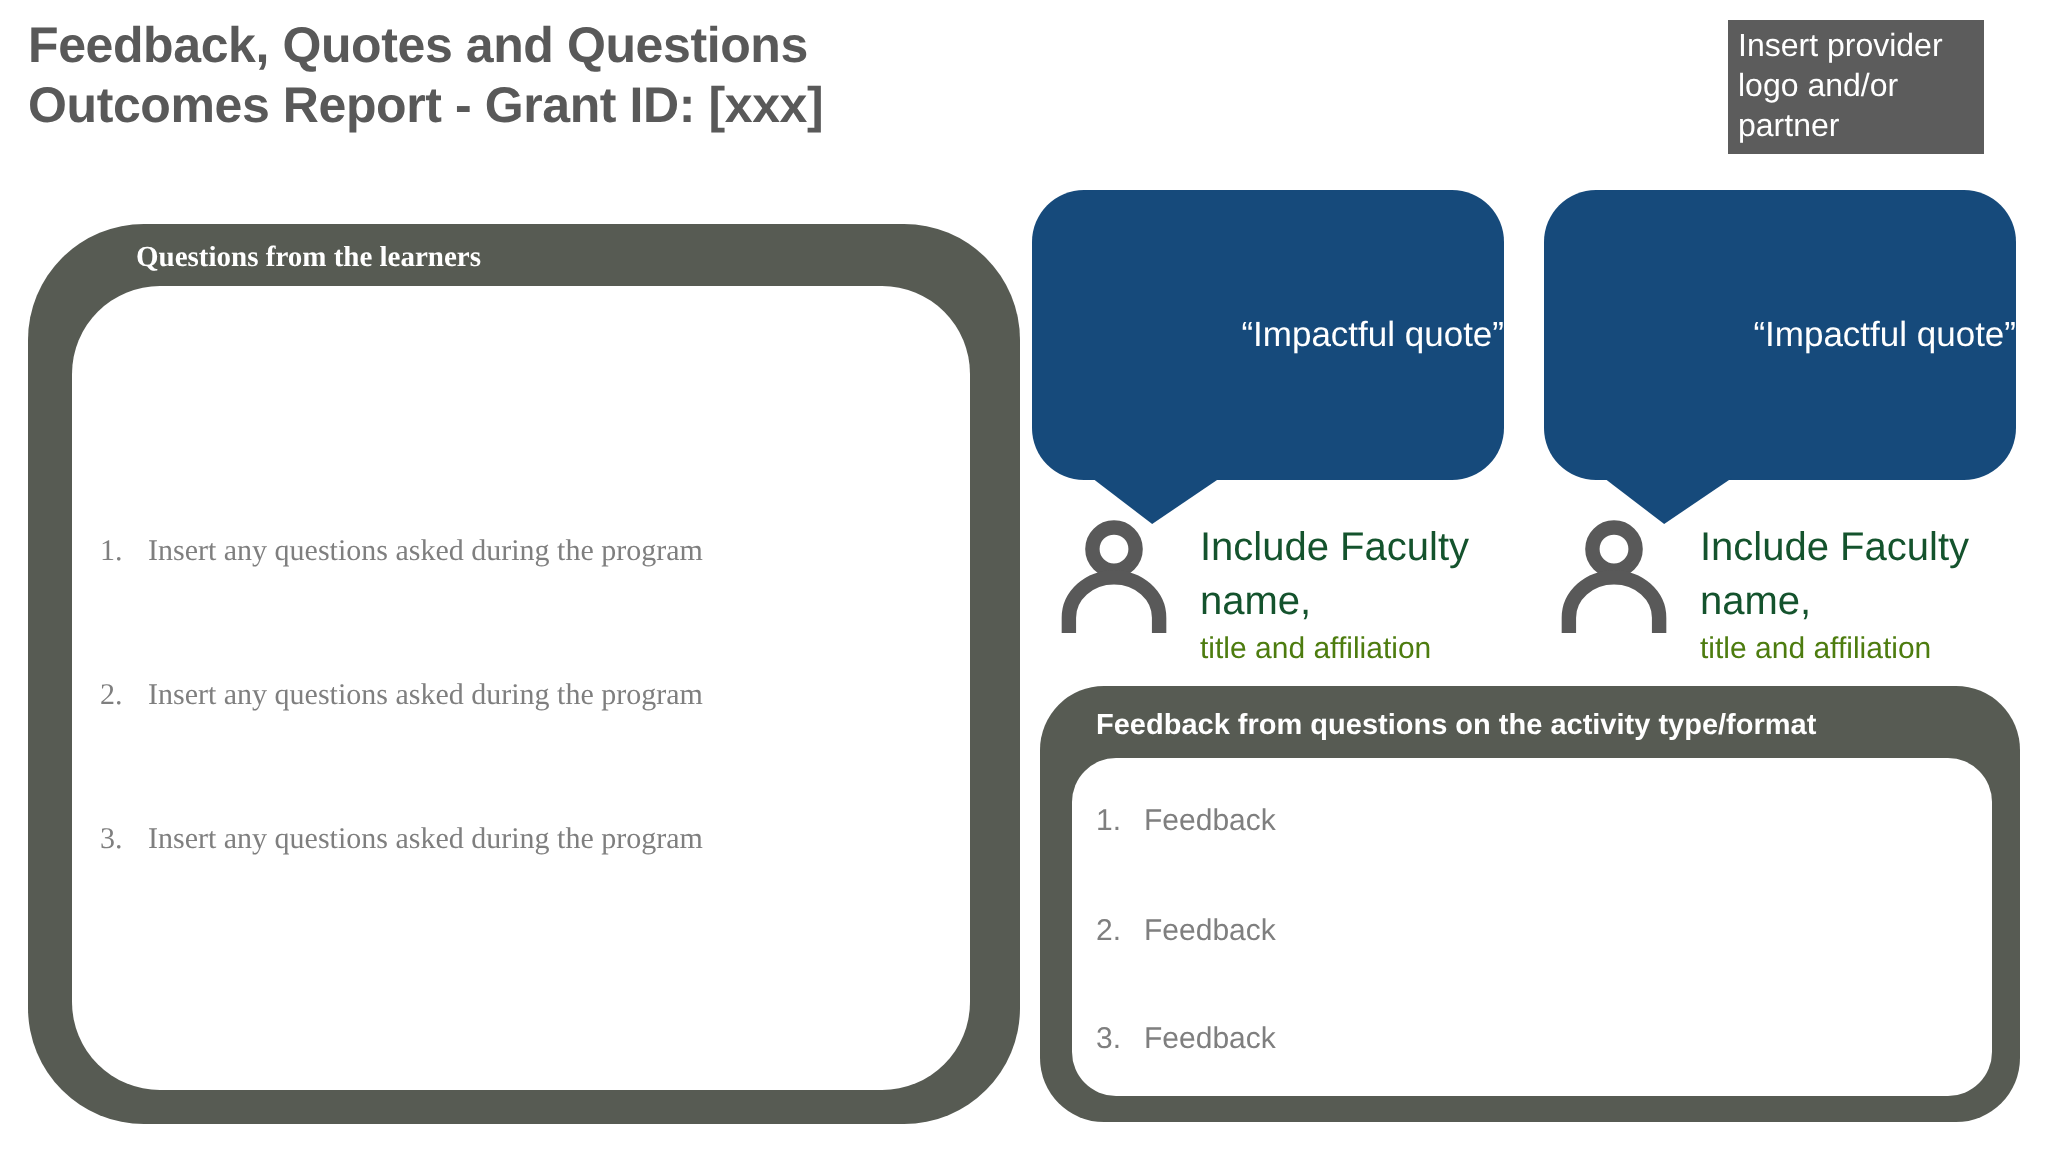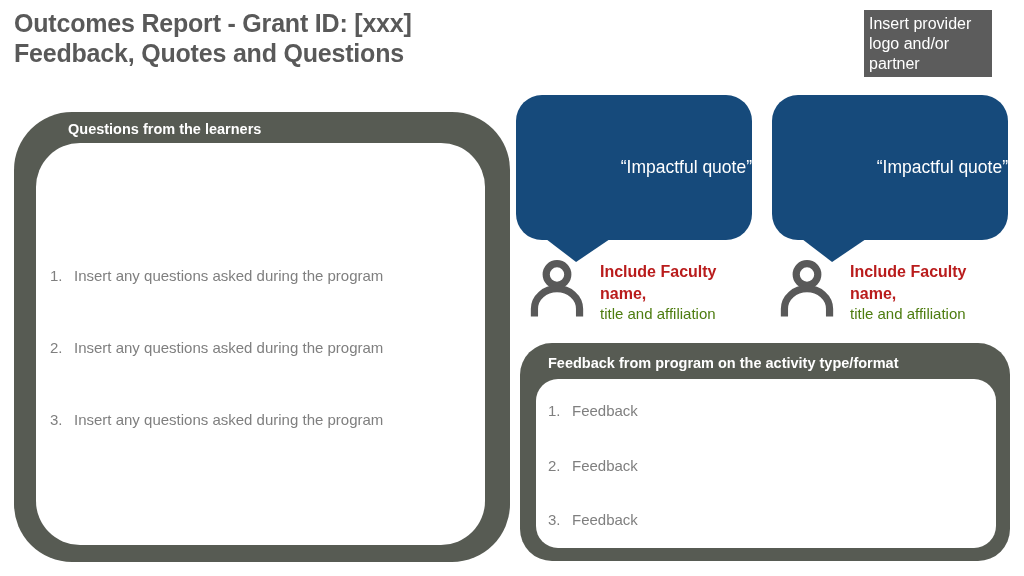--- a/index.html
+++ b/index.html
@@ -26,21 +26,21 @@
     left:864px; top:10px; width:128px; height:67px;
     background:#5c5c5c; color:#ffffff;
     font-size:16px; line-height:1.25; text-align:left;
     display:flex; align-items:center; justify-content:center;
     padding:2px 5px;
   }
 
   
   .q-panel {
     left:14px; top:112px; width:496px; height:450px;
-    background:#575b53; border-radius:58px;
+    background:#575b53; border-radius:58px;font-family:Liberation Serif, serif;
   }
   .q-header {
     position:absolute; left:54px; top:9px;
     color:#ffffff; font-size:14.5px; font-weight:bold;
   }
   .q-inner {
     position:absolute; left:22px; right:25px; top:31px; bottom:17px;
     background:#ffffff; border-radius:44px;
   }
   .list-item {
@@ -62,21 +62,21 @@
     width:64px; height:23px; background:#164a7b;
     clip-path:polygon(0 0, 100% 0, 47% 100%);
   }
   .bubble-1 { left:516px; }
   .bubble-2 { left:772px; }
 
   
   .person-icon { width:58px; height:60px; }
   .attrib { width:144px; }
   .attrib .bold-part {
-    font-size:16px; font-weight:bold; color:#b91c1c; line-height:1.35;
+    font-size:20px; font-weight:normal; color:#14532d; line-height:1.35;
   }
   .attrib .reg-part {
     font-size:15px; color:#4d7c0f; line-height:1.35;
   }
 
   
   .f-panel {
     left:520px; top:343px; width:490px; height:218px;
     background:#575b53; border-radius:32px;
   }
@@ -87,22 +87,22 @@
   .f-inner {
     position:absolute; left:16px; right:14px; top:36px; bottom:13px;
     background:#ffffff; border-radius:22px;
   }
   .f-panel .list-item { left:28px; width:430px; }
 </style>
 </head>
 <body>
 
 <div class="abs slide-title">
+  <div>Feedback, Quotes and Questions</div>
   <div>Outcomes Report - Grant ID: [xxx]</div>
-  <div>Feedback, Quotes and Questions</div>
 </div>
 
 <div class="abs provider-box">Insert provider logo and/or partner</div>
 
 <div class="abs q-panel">
   <div class="q-header">Questions from the learners</div>
   <div class="q-inner"></div>
   <div class="list-item" style="top:155px;">
     <span class="num">1.</span>
     <span>Insert any questions asked during the program</span>
@@ -139,21 +139,21 @@
 <svg class="abs person-icon" style="left:778px; top:257px;" viewBox="0 0 24 25">
   <circle cx="12" cy="7.3" r="4.5" fill="none" stroke="#595959" stroke-width="3"></circle>
   <path d="M2.6 24.8 L2.6 21.6 A9.4 8.4 0 0 1 21.4 21.6 L21.4 24.8" fill="none" stroke="#595959" stroke-width="3"></path>
 </svg>
 <div class="abs attrib" style="left:850px; top:261px;">
   <div class="bold-part">Include Faculty name,</div>
   <div class="reg-part">title and affiliation</div>
 </div>
 
 <div class="abs f-panel">
-  <div class="f-header">Feedback from program on the activity type/format</div>
+  <div class="f-header">Feedback from questions on the activity type/format</div>
   <div class="f-inner"></div>
   <div class="list-item" style="top:59px;">
     <span class="num">1.</span>
     <span>Feedback</span>
   </div>
   <div class="list-item" style="top:114px;">
     <span class="num">2.</span>
     <span>Feedback</span>
   </div>
   <div class="list-item" style="top:168px;">

